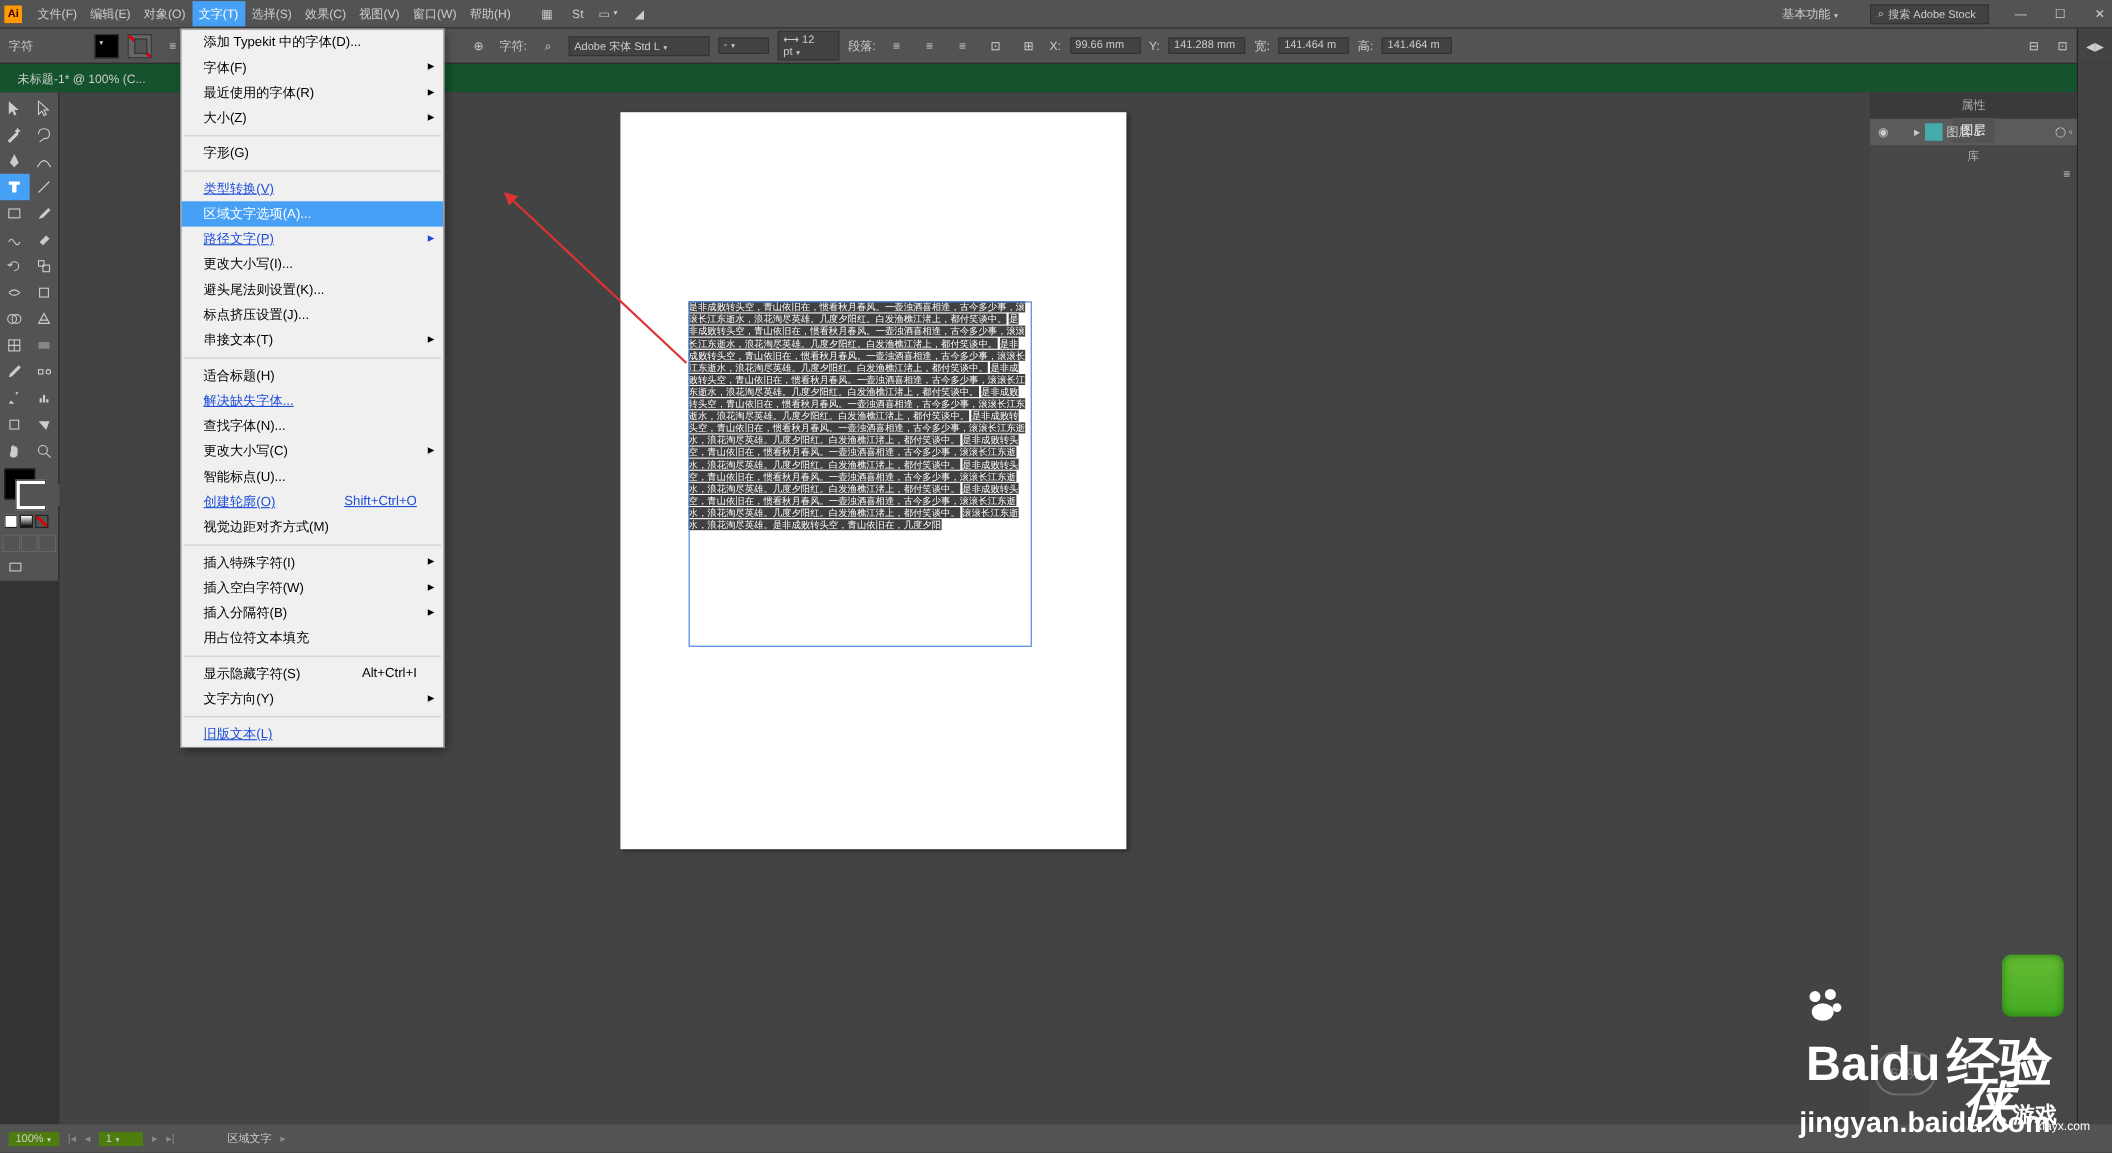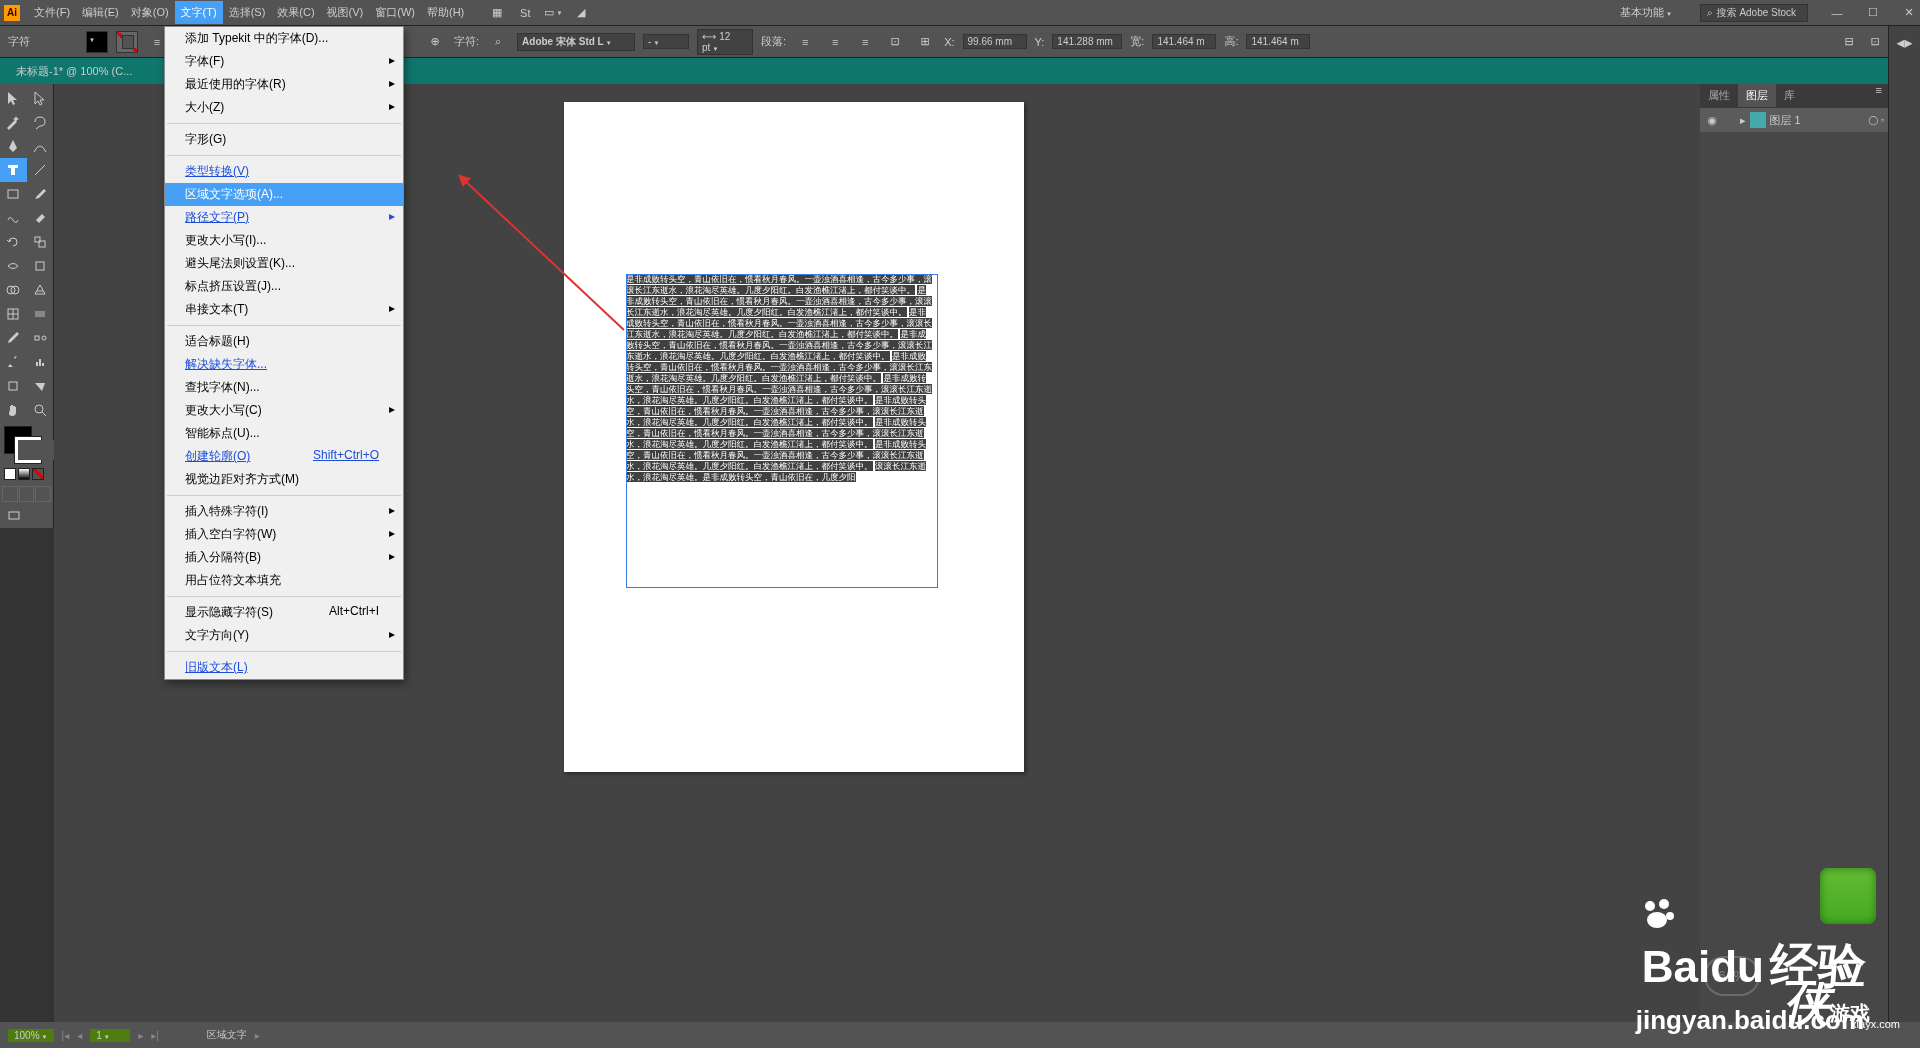--- a/index.html
+++ b/index.html
@@ -19,21 +19,21 @@
 .swatch { width: 22px; height: 22px; border: 1px solid #333; }
 .swatch.black { background: #000; }
 .swatch.stroke { background: #666; position: relative; }
 .swatch.stroke::after { content:""; position:absolute; inset:3px; background:#535353; border: 1px solid #333;}
 .swatch.stroke::before { content:""; position:absolute; left:0; top:0; right:0; bottom:0; background: linear-gradient(45deg, transparent 45%, #d00 45%, #d00 55%, transparent 55%);}
 .dropdown-caret::after { content:"▼"; font-size: 6px; margin-left: 2px; }
 .val-field { background: #424242; border: 1px solid #333; padding: 1px 4px; font-size: 10px; }
 .icon-btn { width: 22px; height: 22px; display: flex; align-items: center; justify-content: center; border: 1px solid transparent; }
 
 
-.doc-tabs { height: 26px; background: #0f766e; display: flex; align-items: center; padding: 0 8px; font-size: 11px; }
+.doc-tabs { height: 26px; background: #14532d; display: flex; align-items: center; padding: 0 8px; font-size: 11px; }
 .doc-tab { padding: 4px 8px; color: #ccc; }
 
 
 .toolbox { position: absolute; left: 0; top: 84px; width: 54px; background: #535353; border-right: 1px solid #222; padding-top: 2px; }
 .tool-row { display: flex; }
 .tool { width: 27px; height: 24px; display: flex; align-items: center; justify-content: center; position: relative; }
 .tool svg { width: 16px; height: 16px; fill: #ccc; }
 .tool.active { background: #46a0f5; }
 .tool.active svg { fill: #fff; }
 .fill-stroke-block { padding: 4px; }
@@ -56,21 +56,21 @@
 .dd-item { padding: 3px 24px 3px 20px; display: flex; justify-content: space-between; position: relative; }
 .dd-item.disabled { color: #1d4ed8; text-decoration: underline; }
 .dd-item.highlighted { background: #46a0f5; color: #fff; }
 .dd-item .arrow { position: absolute; right: 8px; }
 .dd-sep { height: 1px; background: #ccc; margin: 4px 2px; }
 
 
 .right-area { position: absolute; right: 32px; top: 84px; width: 188px; bottom: 26px; background: #474747; font-size: 11px; }
 .right-edge { position: absolute; right: 0; top: 58px; width: 32px; bottom: 26px; background: #434343; border-left: 1px solid #222;}
 .right-edge-top { position: absolute; right: 0; top: 26px; width: 32px; height: 32px; background: #434343; display:flex; align-items:center; justify-content:center; border-left: 1px solid #222;}
-.panel-tabs { display: flex; background: #3a3a3a; height: 24px; align-items: flex-start; }
+.panel-tabs { display: flex; background: #3a3a3a; height: 24px; align-items: center; flex-direction: column; }
 .panel-tab { padding: 4px 8px; color: #aaa; }
 .panel-tab.active { background: #535353; color: #fff; }
 .panel-menu-btn { margin-left: auto; margin-right: 6px; }
 .layer-row { display: flex; align-items: center; height: 24px; background: #5b5b5b; padding: 0 4px; gap: 4px; }
 .eye-col { width: 16px; text-align: center; }
 .layer-swatch { width: 16px; height: 16px; background: #4aa; display: inline-block; }
 
 
 .status-bar { position: absolute; bottom: 0; left: 0; right: 0; height: 26px; background: #535353; display: flex; align-items: center; padding: 0 8px; font-size: 10px; gap: 8px; }
 .status-bar .zoom { background: #4d7c0f; padding: 1px 6px; }
@@ -121,21 +121,21 @@
 <div class="options-bar">
   <span>字符</span>
   <div style="width:40px;"></div>
   <div class="swatch black dropdown-caret"></div>
   <div class="swatch stroke dropdown-caret"></div>
   <div class="icon-btn">≡</div>
   <div style="width:240px;"></div>
   <div class="icon-btn">⊕</div>
   <span>字符:</span>
   <div class="icon-btn">⌕</div>
-  <div class="val-field dropdown-caret" style="width:118px;font-weight:bold;">Adobe 宋体 Std L</div>
+  <div class="val-field dropdown-caret" style="width:128px;">Adobe 宋体 Std L</div>
   <div class="val-field dropdown-caret" style="width:46px;">-</div>
   <div class="val-field dropdown-caret" style="width:56px;"><span>⟷</span> <span>12 pt</span></div>
   <span>段落:</span>
   <div class="icon-btn">≡</div>
   <div class="icon-btn">≡</div>
   <div class="icon-btn">≡</div>
   <div class="icon-btn">⊡</div>
   <div class="icon-btn">⊞</div>
   <span>X:</span>
   <div class="val-field" style="width:64px;">99.66 mm</div>

